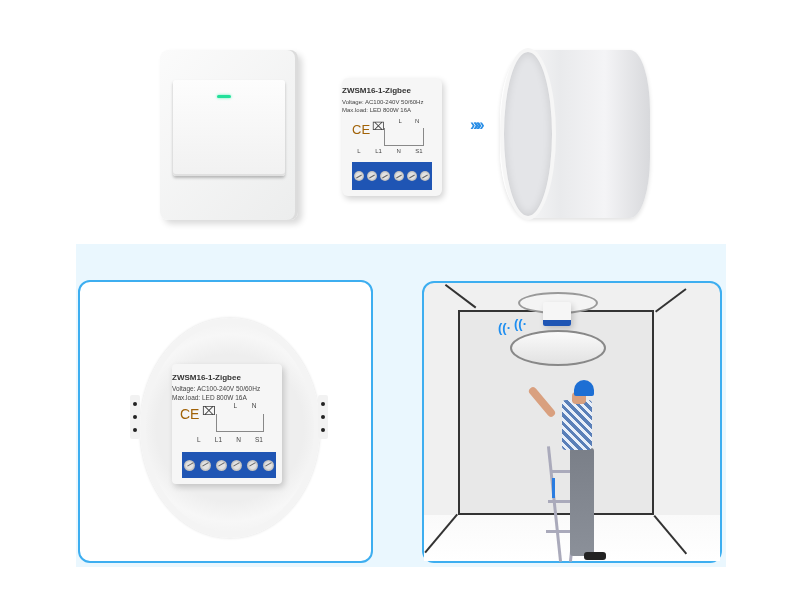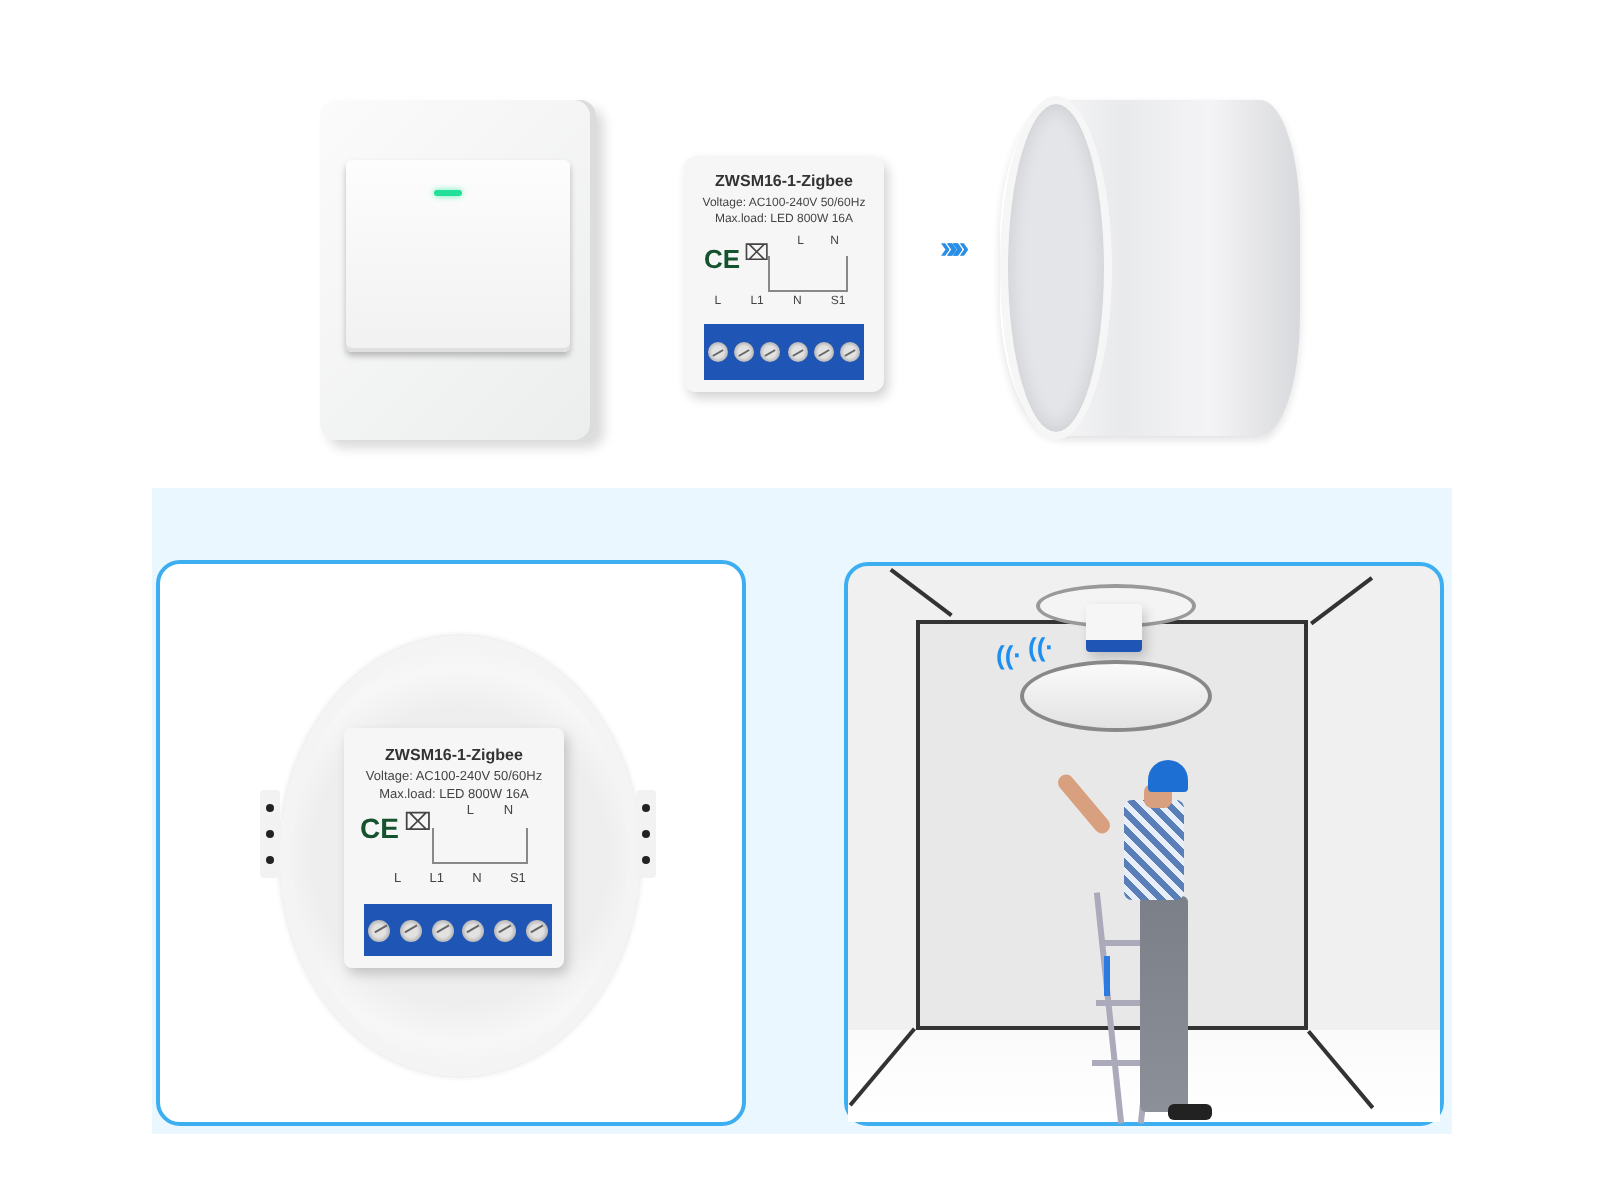--- a/index.html
+++ b/index.html
@@ -4,26 +4,26 @@
 <style>
 *{box-sizing:border-box;margin:0;padding:0}
 body{width:800px;height:600px;background:#fff;position:relative;overflow:hidden;font-family:"Liberation Sans",sans-serif}
 .abs{position:absolute}
 
 .plate{left:160px;top:50px;width:138px;height:170px;background:linear-gradient(135deg,#fbfbfb,#eceded);border-radius:8px;box-shadow:4px 4px 6px rgba(0,0,0,.15),inset -3px 0 0 #dcdcdc}
 .rocker{left:173px;top:80px;width:112px;height:96px;background:linear-gradient(180deg,#fdfdfd,#f1f1f1);border-radius:3px;box-shadow:0 2px 3px rgba(0,0,0,.25),inset 0 -2px 0 #e0e0e0}
 .led{left:217px;top:95px;width:14px;height:3px;background:#22e09a;border-radius:2px;box-shadow:0 0 3px #5ff0b8}
 
 .module{background:#f6f6f6;border-radius:6px;box-shadow:2px 3px 6px rgba(0,0,0,.18);overflow:hidden}
-.mod-label{position:absolute;left:0;right:0;text-align:center;color:#444;font-size:7px;line-height:8px}
+.mod-label{position:absolute;left:0;right:0;text-align:left;color:#444;font-size:7px;line-height:8px}
 .mod-title{font-size:8px;font-weight:bold;color:#333}
 .terminal{position:absolute;left:0;right:0;bottom:0;background:#1f55b4;display:flex;justify-content:space-around;align-items:center}
 .screw{border-radius:50%;background:radial-gradient(circle,#e2e2e2 40%,#8c8c8c 100%);position:relative}
 .screw::after{content:"";position:absolute;left:20%;right:20%;top:45%;height:10%;background:#666;transform:rotate(-30deg)}
-.ce{position:absolute;font-weight:bold;color:#14532d}
+.ce{position:absolute;font-weight:normal;color:#a16207}
 .pins{position:absolute;display:flex;justify-content:space-around;color:#444}
 
 .chev{color:#2a8ee6;font-weight:bold;font-size:16px;letter-spacing:-6px}
 
 .jbox{left:500px;top:50px;width:150px;height:168px;background:linear-gradient(90deg,#ffffff 0%,#e9eaec 40%,#f4f4f6 70%,#d8d9dc 100%);border-radius:30px 20px 20px 30px/70px 60px 60px 70px;box-shadow:0 2px 4px rgba(0,0,0,.12)}
 .jbox-rim{left:500px;top:48px;width:56px;height:172px;border:4px solid #f6f6f6;border-radius:50%/50%;background:#e4e5e8;box-shadow:inset 0 0 10px rgba(0,0,0,.12)}
 
 .panel{left:76px;top:244px;width:650px;height:323px;background:#eaf7fe}
 .card{border:2px solid #3daef0;border-radius:12px;overflow:hidden}
 .card-left{left:78px;top:280px;width:295px;height:283px;background:#fff}

